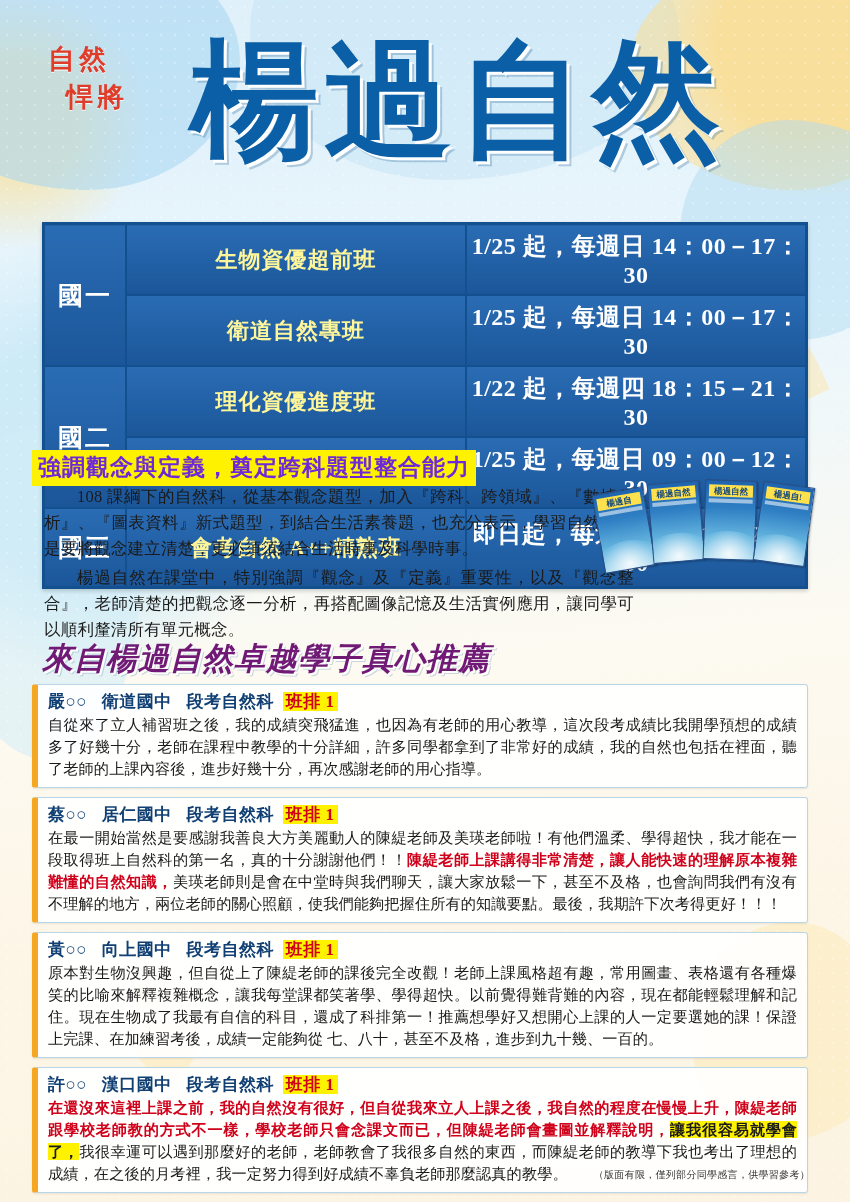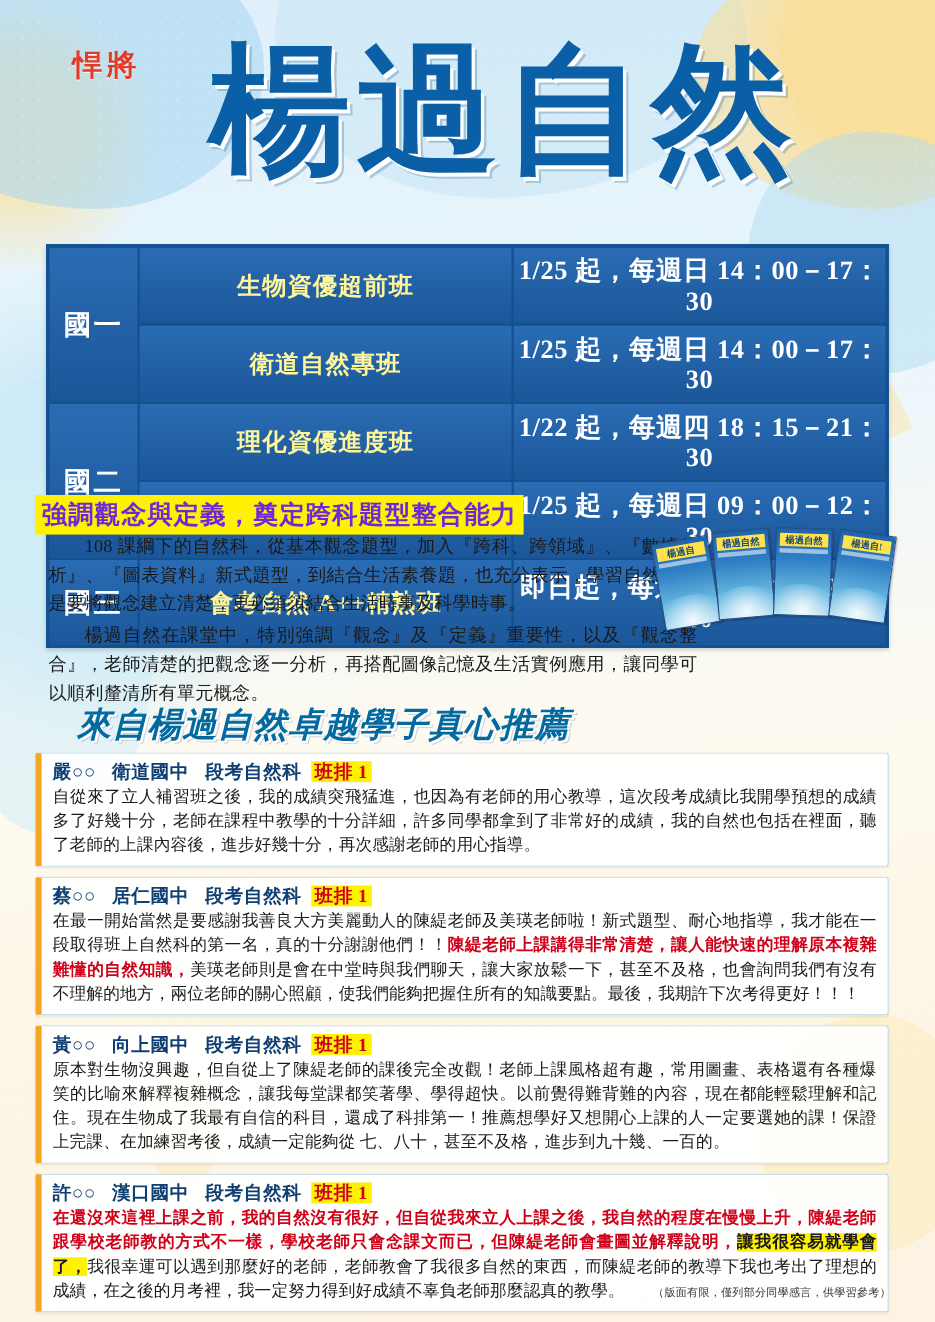--- a/index.html
+++ b/index.html
@@ -207,23 +207,22 @@
   
   .sec-heading {
     position: absolute;
     left: 42px;
     top: 638px;
     font-family: "Liberation Serif", serif;
     font-weight: bold;
     font-style: italic;
     font-size: 31px;
     letter-spacing: 1px;
-    color: #0369a1;
+    color: #701a75;
     text-shadow: 2px 2px 0 #ffffff, 3px 3px 0 rgba(10,70,130,0.2);
-    margin-left: 28px;
   }
 
   
   .cards {
     position: absolute;
     left: 32px;
     top: 684px;
     width: 776px;
   }
   .card {
@@ -284,20 +283,21 @@
 <div class="bg-blob blob-d"></div>
 <div class="bg-blob blob-e"></div>
 <div class="bg-blob blob-f"></div>
 <div class="bg-leaf leaf-1"></div>
 <div class="bg-leaf leaf-2"></div>
 <div class="bg-leaf leaf-3"></div>
 <div class="bg-dots"></div>
 
 <div class="header">
   <div class="header-badge">
+    <div class="line1">自然</div>
     <div class="line2">悍將</div>
   </div>
   <div class="header-title">楊過自然</div>
 </div>
 
 <table class="schedule">
   <tbody>
     <tr>
       <td class="grade" rowspan="2">國一</td>
       <td class="course">生物資優超前班</td>
@@ -371,21 +371,21 @@
   </div>
 
   <div class="card">
     <div class="card-head">
       <span>蔡○○</span>
       <span class="school">居仁國中</span>
       <span class="subject">段考自然科</span>
       <span class="rank">班排 1</span>
     </div>
     <div class="card-body">
-      <span class="ind">在最一開始當然是要感謝我善良大方美麗動人的陳緹老師及美瑛老師啦！新式題型、耐心地指導，我才能在一段取得班上自然科的第一名，真的十分謝謝他們！！</span><span class="hl-red">陳緹老師上課講得非常清楚，讓人能快速的理解原本複雜難懂的自然知識，</span><span>美瑛老師則是會在中堂時與我們聊天，讓大家放鬆一下，甚至不及格，也會詢問我們有沒有不理解的地方，兩位老師的關心照顧，使我們能夠把握住所有的知識要點。最後，我期許下次考得更好！！！</span>
+      <span class="ind">在最一開始當然是要感謝我善良大方美麗動人的陳緹老師及美瑛老師啦！有他們溫柔、學得超快，我才能在一段取得班上自然科的第一名，真的十分謝謝他們！！</span><span class="hl-red">陳緹老師上課講得非常清楚，讓人能快速的理解原本複雜難懂的自然知識，</span><span>美瑛老師則是會在中堂時與我們聊天，讓大家放鬆一下，甚至不及格，也會詢問我們有沒有不理解的地方，兩位老師的關心照顧，使我們能夠把握住所有的知識要點。最後，我期許下次考得更好！！！</span>
     </div>
   </div>
 
   <div class="card">
     <div class="card-head">
       <span>黃○○</span>
       <span class="school">向上國中</span>
       <span class="subject">段考自然科</span>
       <span class="rank">班排 1</span>
     </div>

